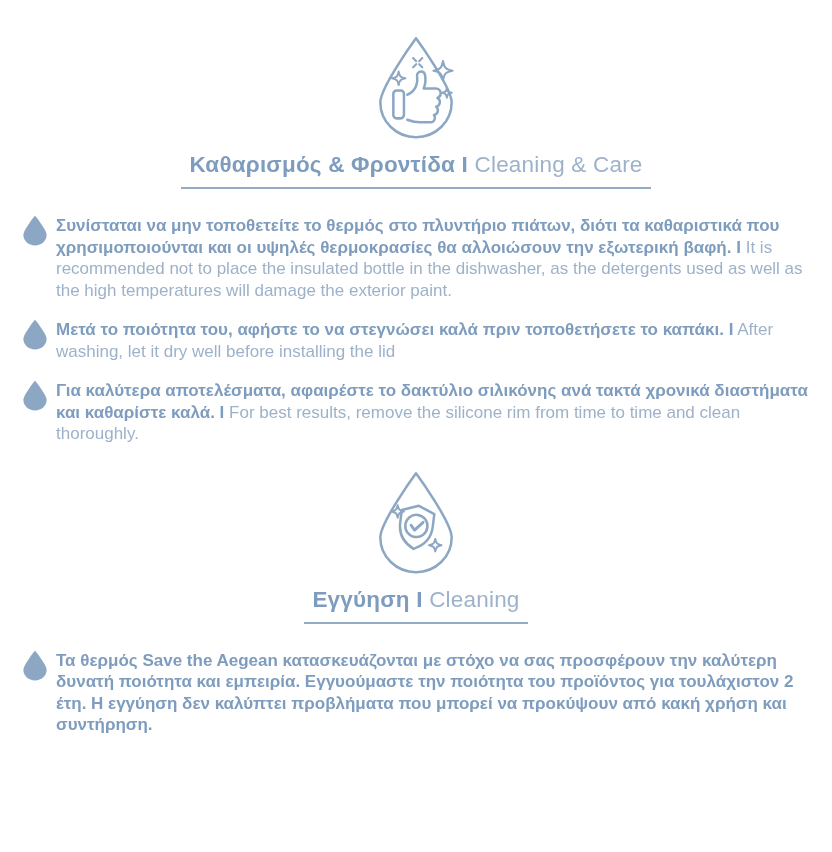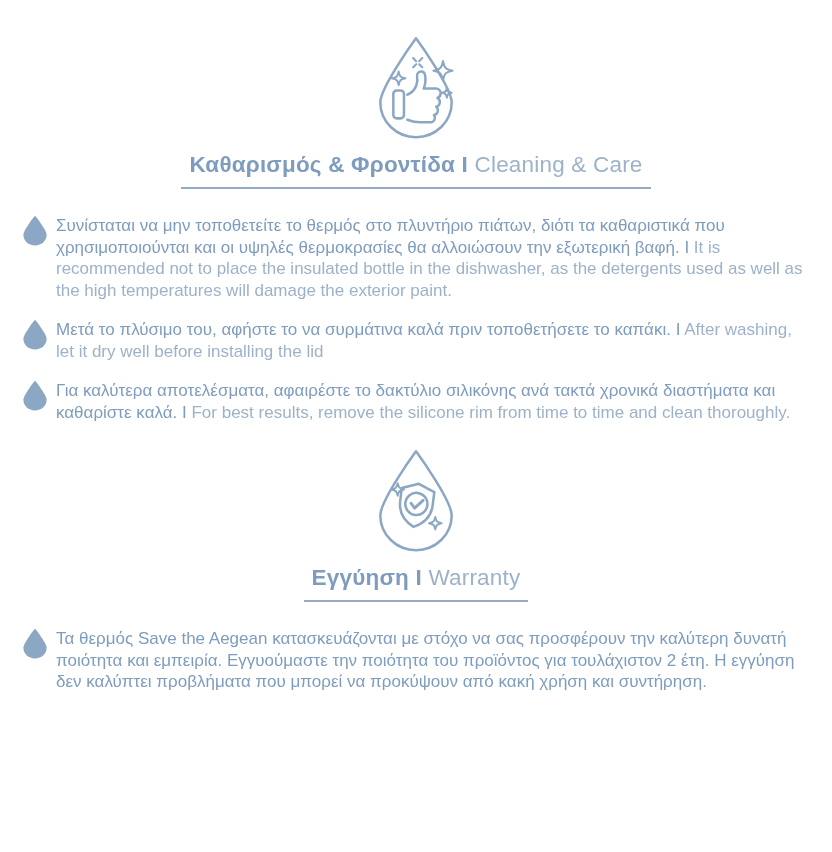--- a/index.html
+++ b/index.html
@@ -41,21 +41,21 @@
     gap: 8px;
     margin: 0 0 18px;
   }
   .drop { flex: 0 0 auto; margin-top: -1px; }
   .drop svg { display: block; }
   .item-text {
     margin: 0;
     font-size: 17px;
     line-height: 21.5px;
   }
-  .gr, .sep { font-weight: 400; color: #7E9CBE; }
+  .gr, .sep { font-weight: 700; color: #7E9CBE; }
   .en { font-weight: 400; color: #9DB2C9; }
 
   .section-warranty { margin-top: 24px; }
   .section-warranty .item-list { margin-top: 26px; }
 </style>
 </head>
 <body>
 
 <div class="page">
 
@@ -118,21 +118,21 @@
       </li>
 
 
       <li class="item">
         <span class="drop">
           <svg width="26" height="33" viewBox="0 0 26 34">
             <path d="M13,1.5 C13,1.5 25,16.5 25,21.5 C25,27.8 19.6,32.5 13,32.5 C6.4,32.5 1,27.8 1,21.5 C1,16.5 13,1.5 13,1.5 Z" fill="#8CA7C3"></path>
           </svg>
         </span>
         <p class="item-text">
-          <span class="gr">Μετά το πλύσιμο του, αφήστε το να συρμάτινα καλά πριν τοποθετήσετε το καπάκι.</span>
+          <span class="gr">Μετά το ποιότητα του, αφήστε το να στεγνώσει καλά πριν τοποθετήσετε το καπάκι.</span>
           <span class="sep">I</span>
           <span class="en">After washing, let it dry well before installing the lid</span>
         </p>
       </li>
 
       <li class="item">
         <span class="drop">
           <svg width="26" height="33" viewBox="0 0 26 34">
             <path d="M13,1.5 C13,1.5 25,16.5 25,21.5 C25,27.8 19.6,32.5 13,32.5 C6.4,32.5 1,27.8 1,21.5 C1,16.5 13,1.5 13,1.5 Z" fill="#8CA7C3"></path>
           </svg>
@@ -164,21 +164,21 @@
 
         <path d="M0,-1 C0.12,-0.3 0.3,-0.12 1,0 C0.3,0.12 0.12,0.3 0,1 C-0.12,0.3 -0.3,0.12 -1,0 C-0.3,-0.12 -0.12,-0.3 0,-1 Z" transform="translate(41,44) scale(6.5)" vector-effect="non-scaling-stroke" stroke-width="2"></path>
         <path d="M0,-1 C0.12,-0.3 0.3,-0.12 1,0 C0.3,0.12 0.12,0.3 0,1 C-0.12,0.3 -0.3,0.12 -1,0 C-0.3,-0.12 -0.12,-0.3 0,-1 Z" transform="translate(80,79) scale(6.5)" vector-effect="non-scaling-stroke" stroke-width="2"></path>
       </svg>
     </div>
 
     <h2 class="section-title">
       <span class="title-inner">
         <span class="t-gr">Εγγύηση</span>
         <span class="t-sep">I</span>
-        <span class="t-en">Warranty</span>
+        <span class="t-en">Cleaning</span>
       </span>
     </h2>
 
     <ul class="item-list">
       <li class="item">
         <span class="drop">
           <svg width="26" height="33" viewBox="0 0 26 34">
             <path d="M13,1.5 C13,1.5 25,16.5 25,21.5 C25,27.8 19.6,32.5 13,32.5 C6.4,32.5 1,27.8 1,21.5 C1,16.5 13,1.5 13,1.5 Z" fill="#8CA7C3"></path>
           </svg>
         </span>

